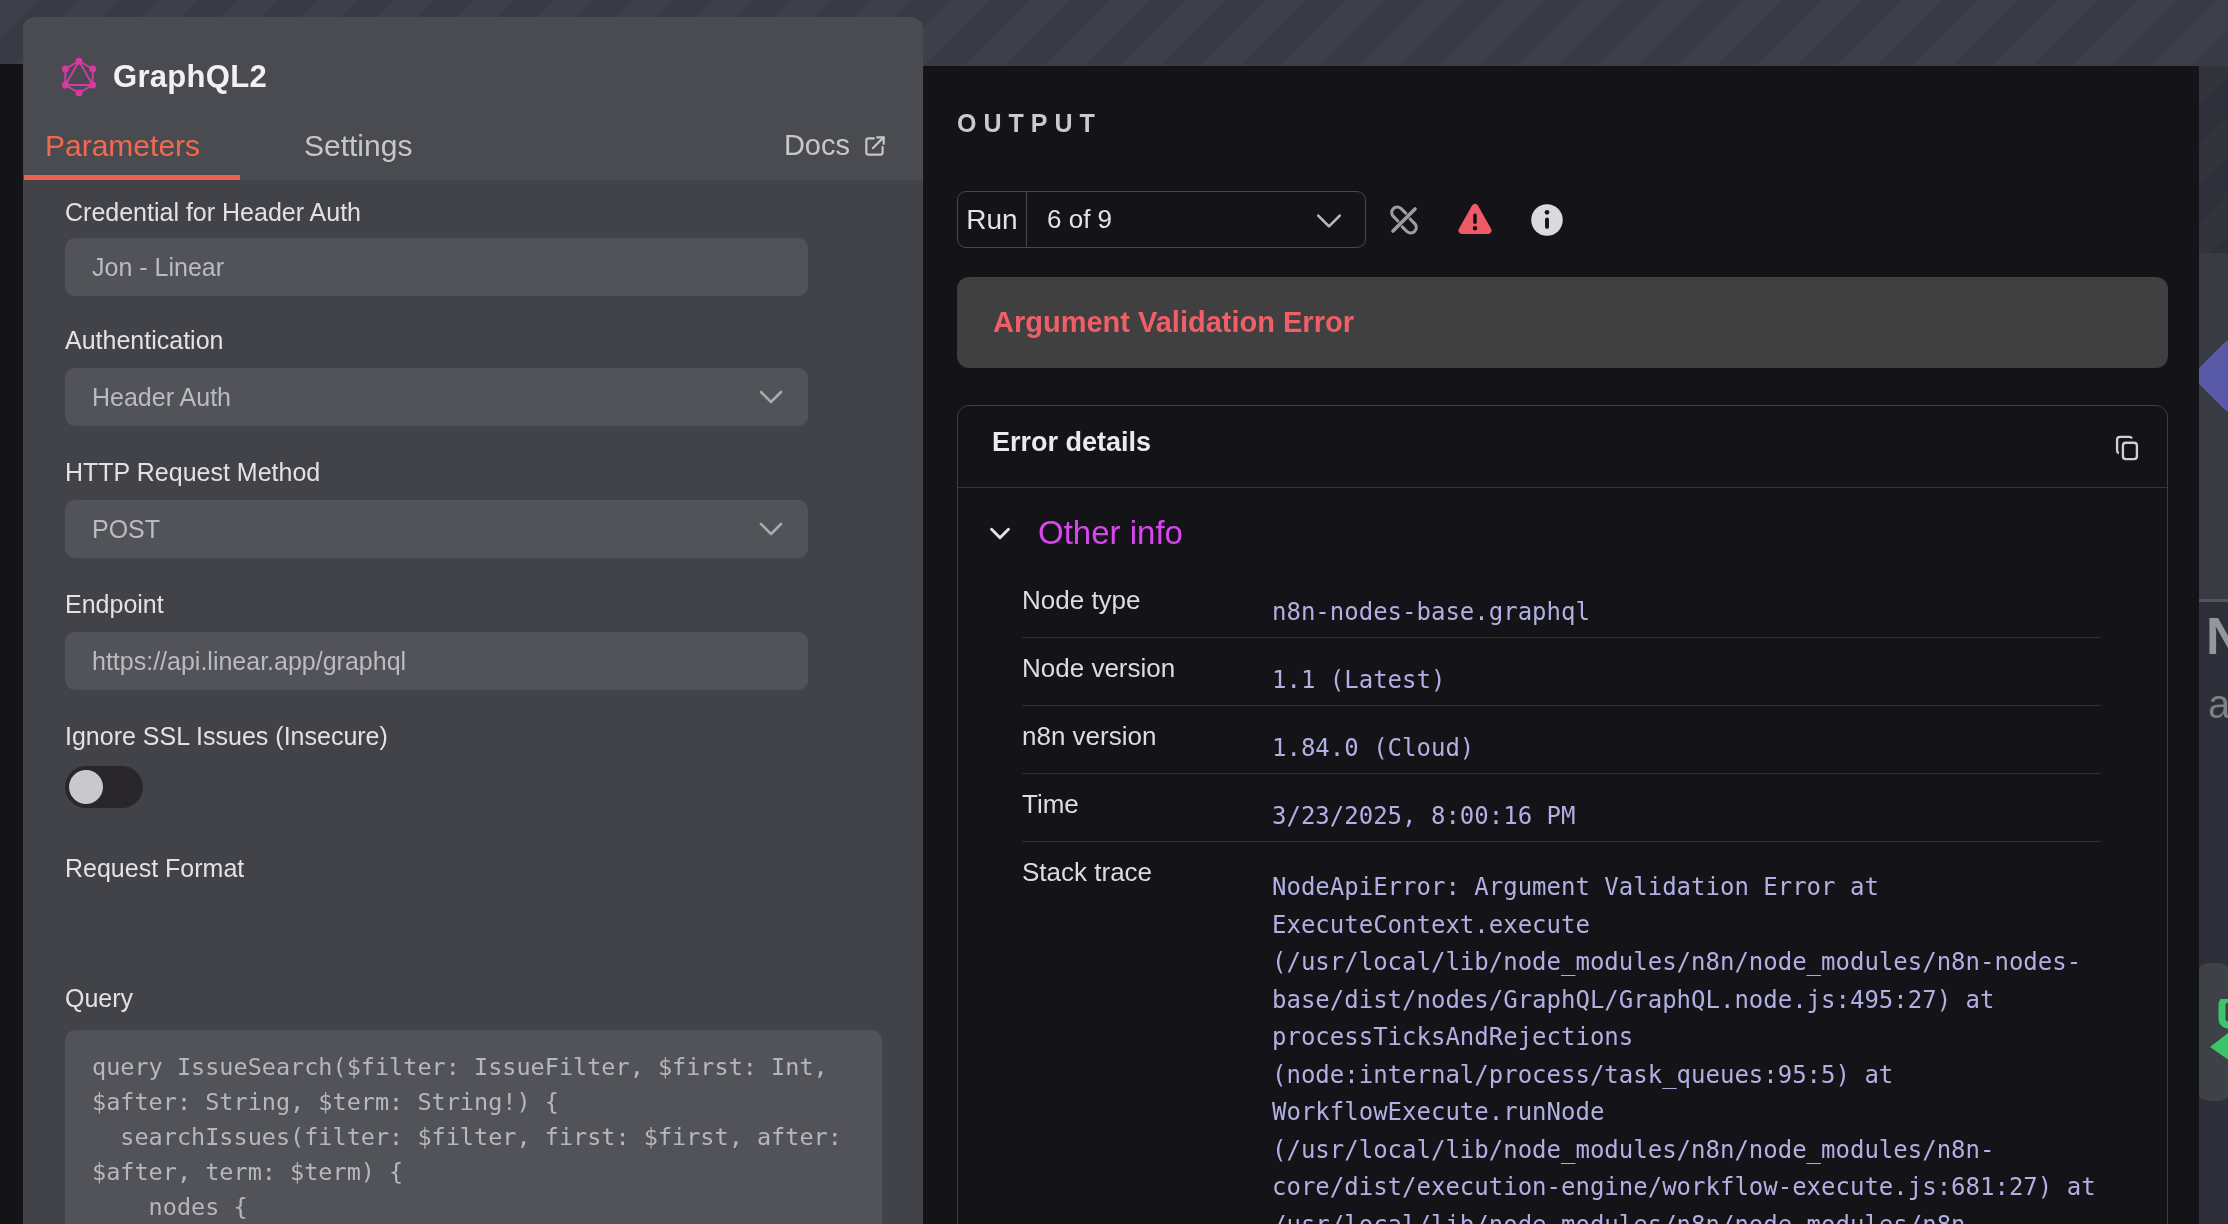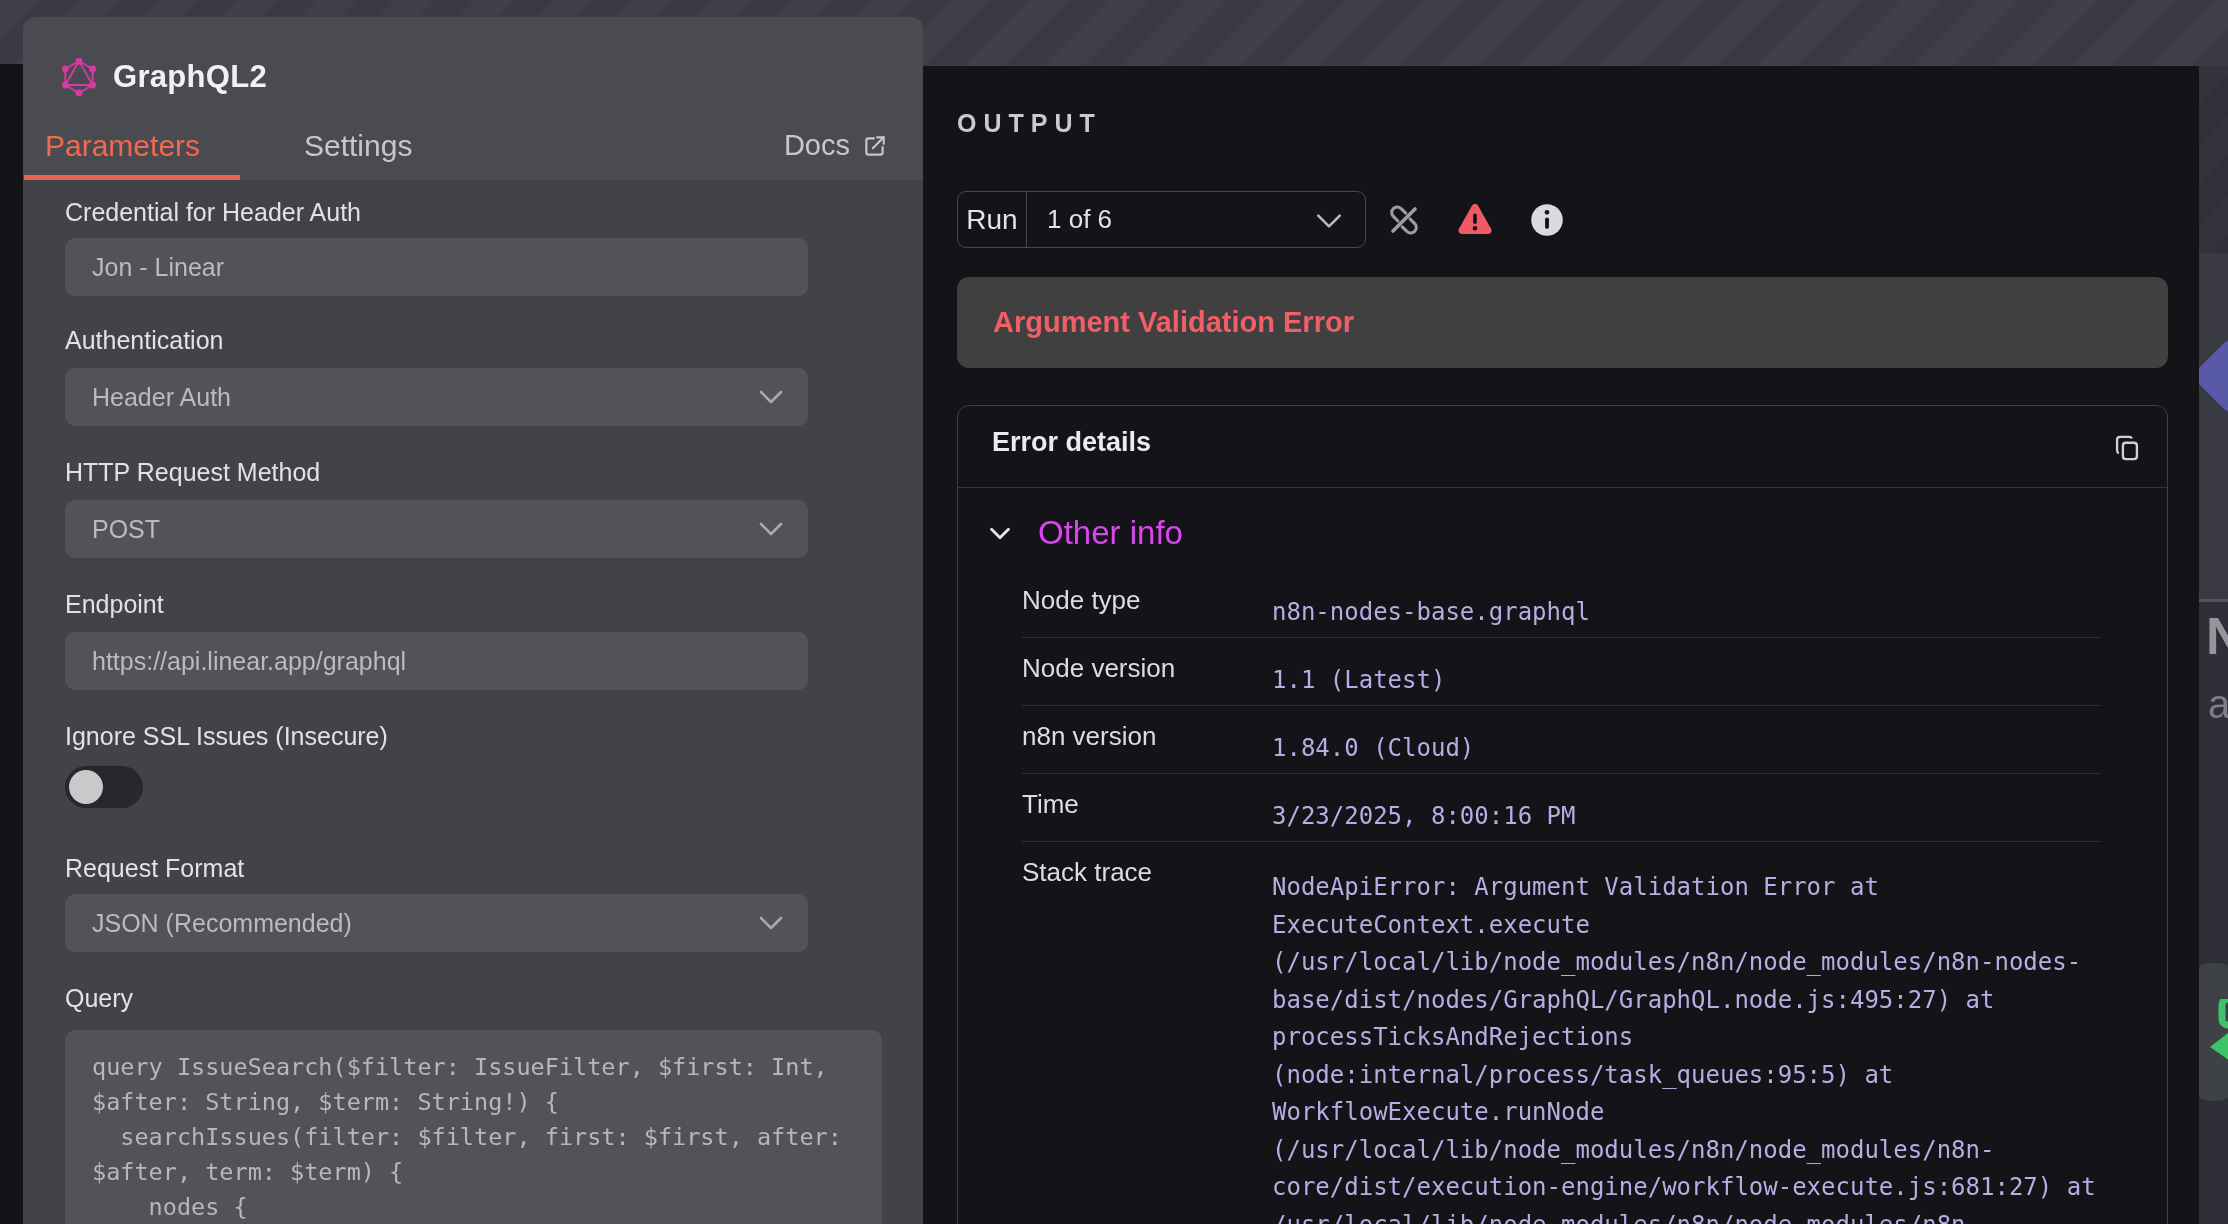--- a/index.html
+++ b/index.html
@@ -247,43 +247,37 @@
     <div class="field-input" style="top:452px;">
       <span>https://api.linear.app/graphql</span>
     </div>
 
     <div class="field-label" style="top:542px;">Ignore SSL Issues (Insecure)</div>
     <div class="toggle" style="top:586px;">
       <div class="knob"></div>
     </div>
 
     <div class="field-label" style="top:674px;">Request Format</div>
-    <div class="field-input" style="top:714px;">
-      <span>JSON (Recommended)</span>
-      <svg class="chev" width="26" height="20" viewBox="0 0 26 20" fill="none" stroke="#a9aaaf" stroke-width="2.6" stroke-linecap="round" stroke-linejoin="round">
-          <path d="M3 5 L13 15 L23 5"></path>
-        </svg>
-    </div>
 
     <div class="field-label" style="top:804px;">Query</div>
     <div class="code-box mono">query IssueSearch($filter: IssueFilter, $first: Int,
 $after: String, $term: String!) {
   searchIssues(filter: $filter, first: $first, after:
 $after, term: $term) {
     nodes {</div>
   </div>
 </div>
 
 <div class="output-panel">
   <div class="op-title">OUTPUT</div>
 
   <div class="run-box">
     <div class="run-label">Run</div>
     <div class="run-select">
-      <span>1 of 6</span>
+      <span>6 of 9</span>
       <svg class="chev" width="28" height="22" viewBox="0 0 26 20" fill="none" stroke="#b9b9be" stroke-width="2.4" stroke-linecap="round" stroke-linejoin="round">
           <path d="M3 5 L13 15 L23 5"></path>
         </svg>
     </div>
   </div>
 
   <div class="op-icons">
     <svg width="34" height="34" viewBox="0 0 24 24" fill="none" stroke="#9d9da4" stroke-width="2.2" stroke-linecap="round">
       <g transform="translate(24 0) scale(-1 1)">
         <path d="M13.8 10.2 l3.4-3.4 a3.9 3.9 0 0 0 -5.5 -5.5 l-3.4 3.4" transform="translate(2.5 2.5)"></path>

